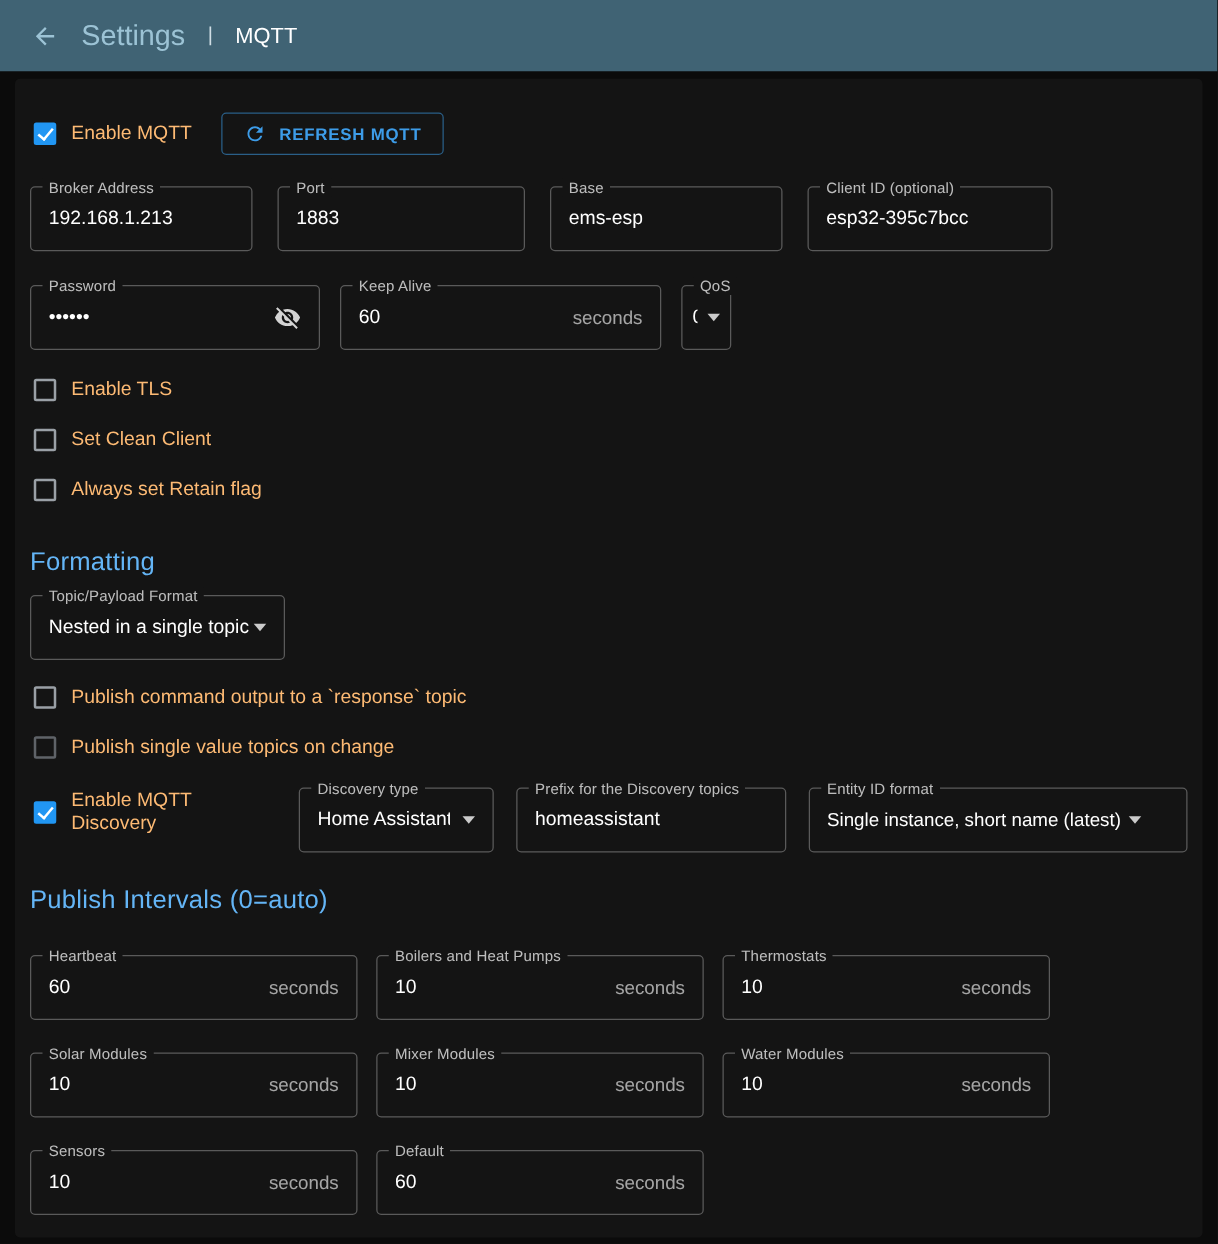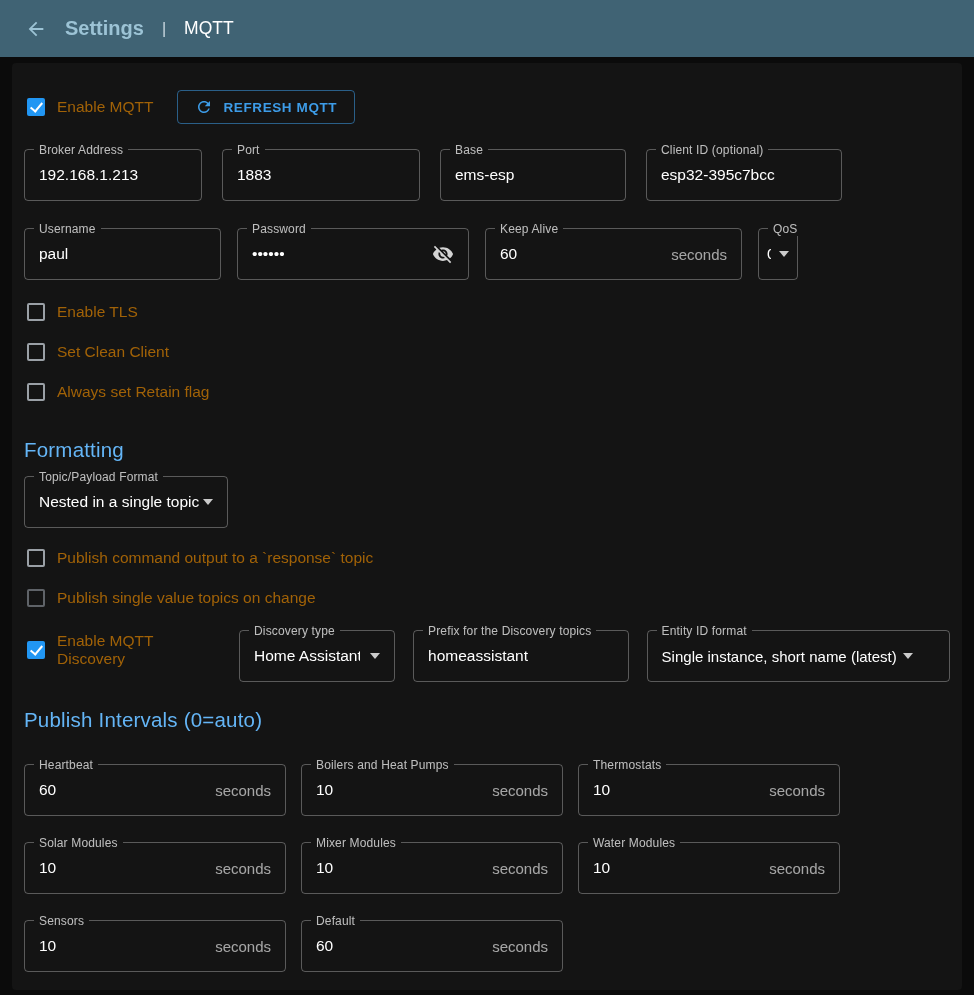--- a/index.html
+++ b/index.html
@@ -9,40 +9,40 @@
     font-family:"Liberation Sans",sans-serif;
     color:#fff;overflow:hidden;
   }
   :root{
     --appbar:#406374;--page:#0b0b0b;--card:#141414;
     --accent:#2196f3;--heading:#64b5f6;--btnblue:#3d9ce8;--linkblue:#9cc3d5;
   }
   
   .appbar{height:57px;background:var(--appbar);display:flex;align-items:center;padding:0 25px;gap:18px}
   .back{display:flex;align-items:center;cursor:pointer}
-  .t1{color:var(--linkblue);font-size:20px;font-weight:700;cursor:pointer}
+  .t1{color:var(--linkblue);font-size:23px;font-weight:400;cursor:pointer}
   .sep{color:#cfdde4;font-size:16px}
   .t2{color:#fff;font-size:17.5px;font-weight:500}
   
   .card{margin:6px 12px 8px;background:var(--card);border-radius:4px;padding:14px 12px 18px;min-height:920px}
   
   .toprow{display:flex;align-items:center;gap:24px;margin-top:8px;height:44px}
   .btn-outline{display:flex;align-items:center;gap:10px;border:1px solid rgba(61,156,232,.55);
     color:var(--btnblue);background:none;border-radius:4px;padding:7px 17px;font-size:13.5px;
     font-weight:700;letter-spacing:.6px;font-family:inherit;cursor:pointer}
   .ricon{display:flex;align-items:center}
   
   .cbrow{display:flex;align-items:center;cursor:pointer;height:40px}
   .cbbox{flex:0 0 auto;width:18px;height:18px;border:2px solid #9aa0a6;border-radius:2px;
     margin:0 12px 0 3px;position:relative;background:transparent}
   .cbrow.checked .cbbox{background:var(--accent);border-color:var(--accent)}
   .cbrow.checked .cbbox::after{content:"";position:absolute;left:4px;top:0;width:5px;height:10px;
     border:solid #fff;border-width:0 2px 2px 0;transform:rotate(40deg)}
   .cbrow.disabled .cbbox{border-color:#5f6368}
-  .cbl{font-size:15.5px;color:#a16207}
+  .cbl{font-size:15.5px;color:#fdba74}
   
   .frow{display:flex;gap:20px}
   .r1{margin-top:20px}
   .r2{margin-top:27px;gap:16px}
   .tfield{position:relative;height:52px;border:1px solid rgba(255,255,255,.3);border-radius:4px;
     display:flex;align-items:center;padding:0 14px;cursor:text;background:transparent}
   .tfield .lab{position:absolute;top:-7px;left:9px;padding:0 5px;background:var(--card);
     font-size:12px;color:rgba(255,255,255,.72);letter-spacing:.15px;white-space:nowrap}
   .tfield .val{font-size:15.5px;color:#fff;white-space:nowrap;overflow:hidden}
   .tfield .suffix{margin-left:auto;font-size:15px;color:rgba(255,255,255,.62);padding-left:8px}
@@ -111,24 +111,20 @@
       <span class="lab">Base</span>
       <span class="val">ems-esp</span>
     </div>
     <div class="tfield w-client">
       <span class="lab">Client ID (optional)</span>
       <span class="val">esp32-395c7bcc</span>
     </div>
   </div>
 
   <div class="frow r2">
-    <div class="tfield w-user">
-      <span class="lab">Username</span>
-      <span class="val">paul</span>
-    </div>
     <div class="tfield w-pass">
       <span class="lab">Password</span>
       <span class="val">••••••</span>
       <span class="eye">
         <svg viewBox="0 0 24 24" width="22" height="22" fill="rgba(255,255,255,0.82)">
             <path d="M12 7c2.76 0 5 2.24 5 5 0 .65-.13 1.26-.36 1.83l2.92 2.92c1.51-1.26 2.7-2.89 3.43-4.75-1.73-4.39-6-7.5-11-7.5-1.4 0-2.74.25-3.98.7l2.16 2.16C10.74 7.13 11.35 7 12 7zM2 4.27l2.28 2.28.46.46A11.804 11.804 0 0 0 1 12c1.73 4.39 6 7.5 11 7.5 1.55 0 3.03-.3 4.38-.84l.42.42L19.73 22 21 20.73 3.27 3 2 4.27zM7.53 9.8l1.55 1.55c-.05.21-.08.43-.08.65 0 1.66 1.34 3 3 3 .22 0 .44-.03.65-.08l1.55 1.55c-.67.33-1.41.53-2.2.53-2.76 0-5-2.24-5-5 0-.79.2-1.53.53-2.2zm4.31-.78l3.15 3.15.02-.16c0-1.66-1.34-3-3-3l-.17.01z"></path>
           </svg>
       </span>
     </div>
     <div class="tfield w-keep">

